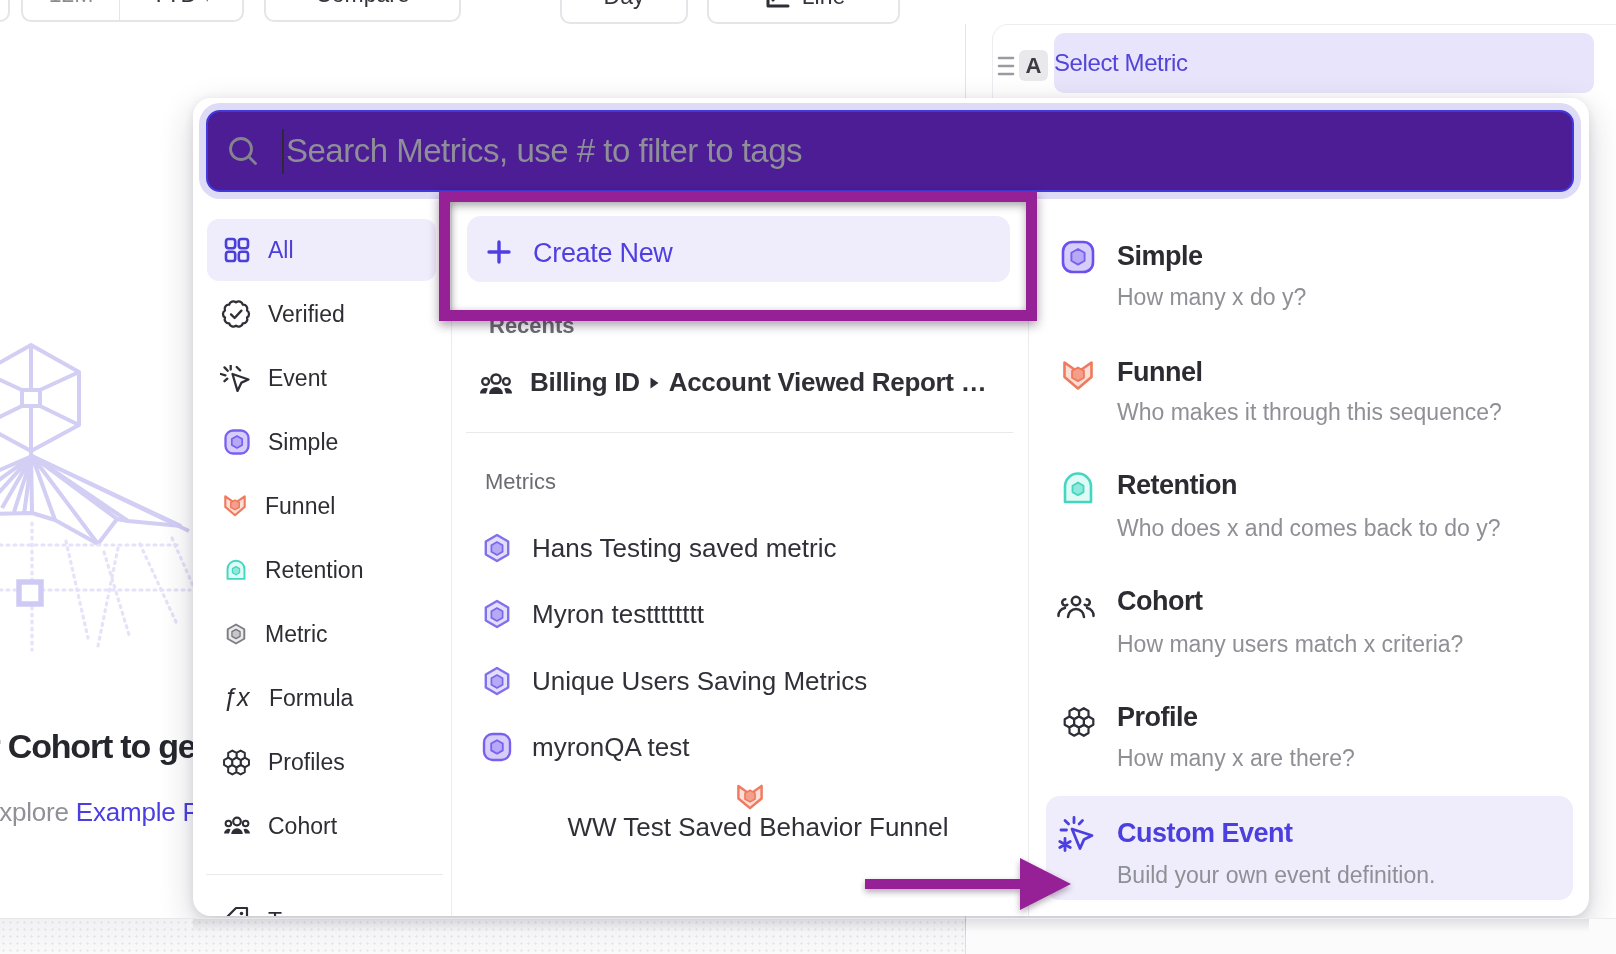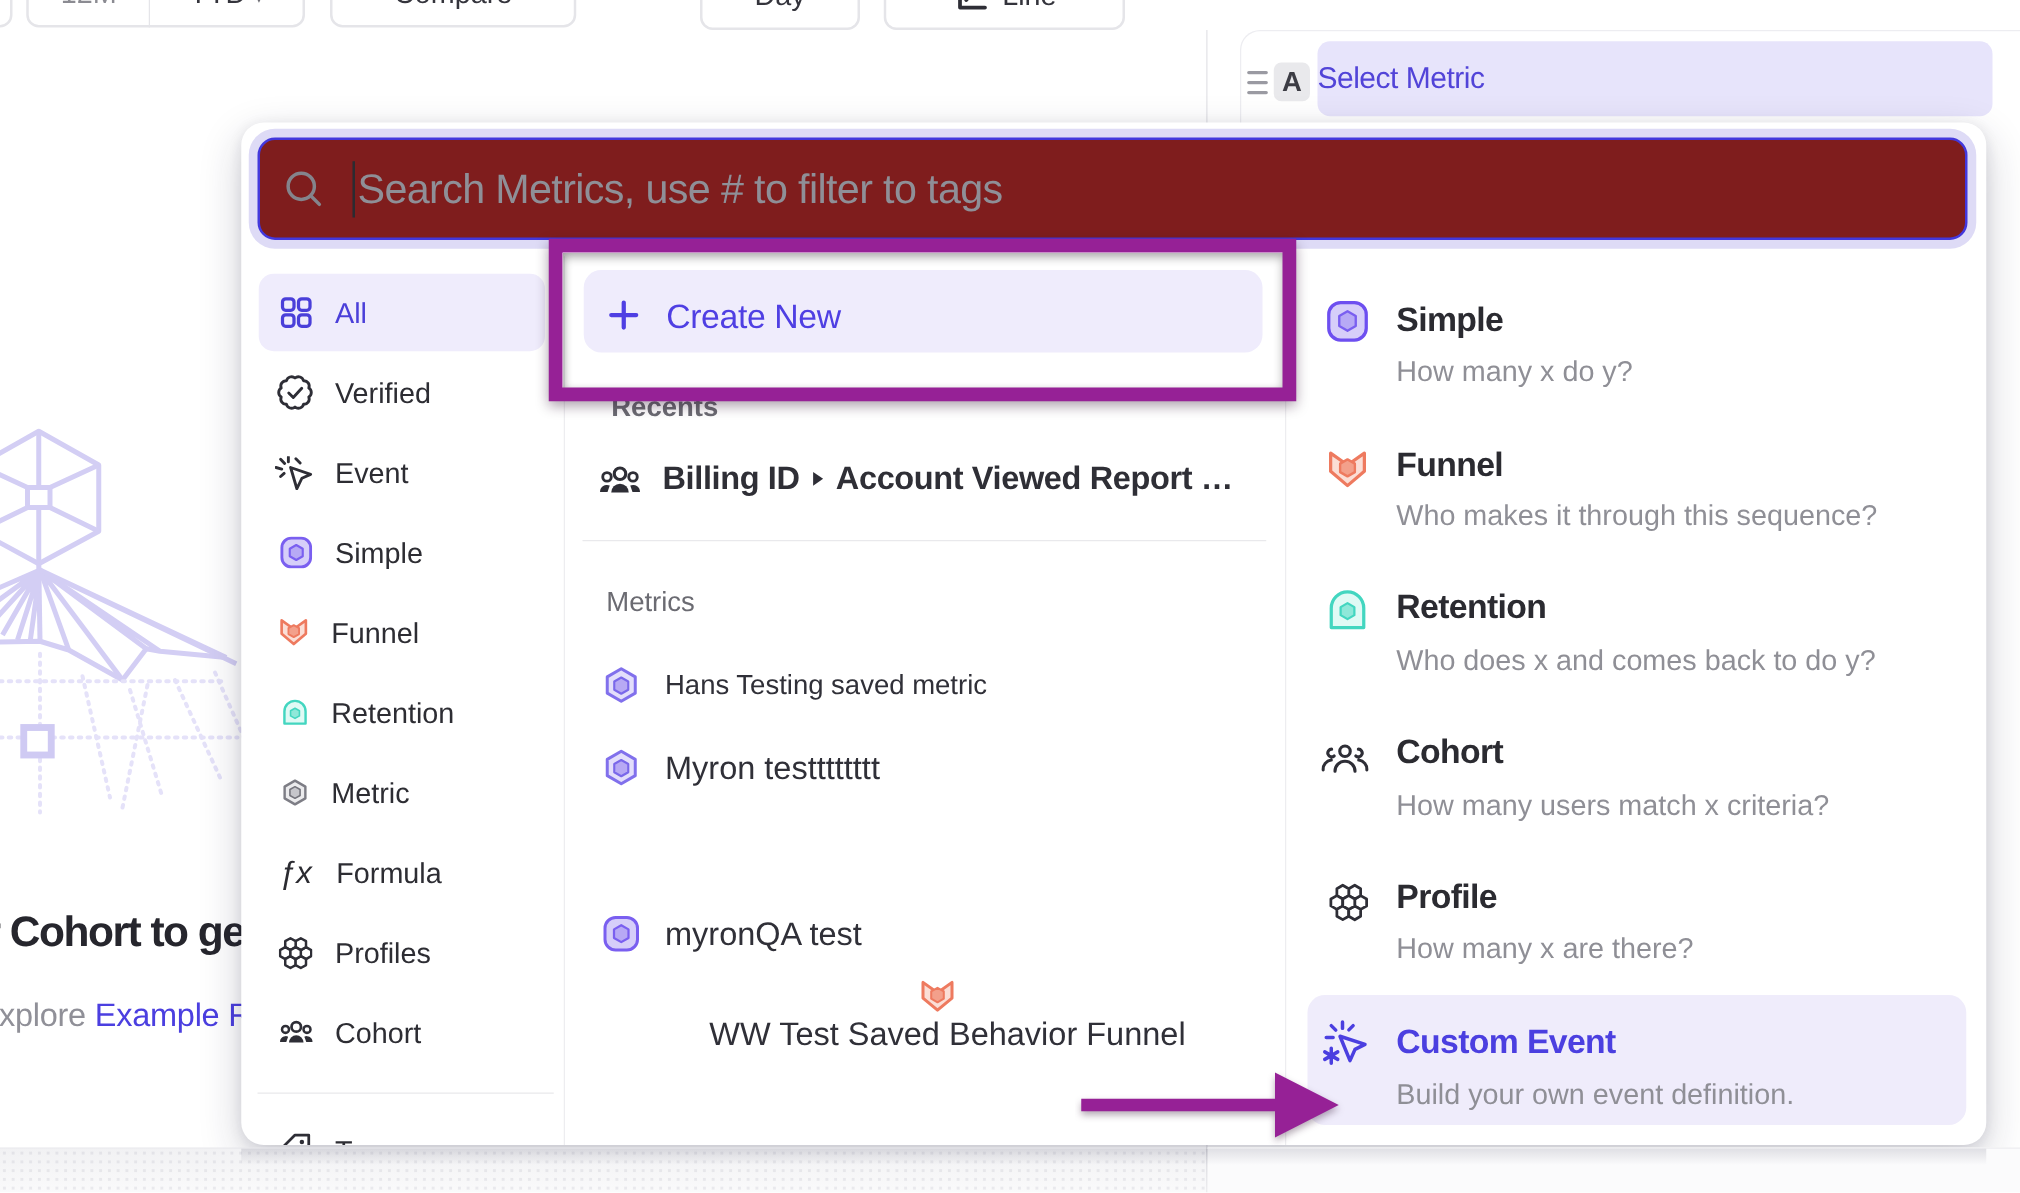--- a/index.html
+++ b/index.html
@@ -66,21 +66,21 @@
   </svg>
 
   <div class="abs" style="left:-32px; top:727px; white-space:nowrap; font-size:34px; font-weight:700; letter-spacing:-1.2px; color:#26262d;">or Cohort to get started</div>
   <div class="abs" style="left:-18px; top:797px; white-space:nowrap; font-size:26px; letter-spacing:-0.2px;">
     <span style="color:#909098;">Explore </span><span style="color:#4b3fe0;">Example Reports</span>
   </div>
 
   <div class="abs" id="panel" style="left:193px; top:98px; width:1396px; height:818px; background:#fff; border-radius:18px;
        box-shadow:0 12px 34px rgba(30,30,60,0.20), 0 2px 10px rgba(30,30,60,0.10); overflow:hidden;">
 
-    <div class="abs" style="left:13px; top:12px; width:1368px; height:82px; background:#7f1d1d; border:2.5px solid #4338dc; border-radius:14px; display:flex; align-items:center; box-shadow:0 0 0 7px #dedbf6;">
+    <div class="abs" style="left:13px; top:12px; width:1368px; height:82px; background:#4c1d95; border:2.5px solid #4338dc; border-radius:14px; display:flex; align-items:center; box-shadow:0 0 0 7px #dedbf6;">
       <svg width="30" height="32" viewBox="0 0 30 32" style="margin-left:20px;">
         <circle cx="13" cy="14" r="10.5" fill="none" stroke="#84848c" stroke-width="2.8"></circle>
         <path d="M21 22 l6.5 6.5" stroke="#84848c" stroke-width="2.8" stroke-linecap="round"></path>
       </svg>
       <span style="width:2px; height:45px; background:#2b2b31; margin-left:24px;"></span>
       <span style="margin-left:2px; color:#8f8f97; font-size:33px; letter-spacing:-0.5px;">Search Metrics, use # to filter to tags</span>
     </div>
 
     <div class="vline" style="left:258px; top:107px; height:711px; background:#ededf0;"></div>
     <div class="vline" style="left:835px; top:107px; height:711px; background:#ededf0;"></div>
@@ -199,28 +199,35 @@
       <span style="margin-left:9px; font-size:26px; font-weight:600; color:#2f2f36; letter-spacing:-0.3px;">Account Viewed Report …</span>
     </div>
     <div class="divh" style="left:273px; top:334px; width:547px;"></div>
     <div class="abs" style="left:292px; top:371px; font-size:22px; font-weight:400; color:#6b6b72;">Metrics</div>
 
     <div class="srow" style="left:285px; top:420px; width:540px; height:60px;">
       <svg width="30" height="30" viewBox="0 0 30 30" style="margin-left:4px;">
         <path d="M15 2 L26.2 8.5 V21.5 L15 28 L3.8 21.5 V8.5 Z" fill="#e3defb" stroke="#8170ec" stroke-width="2.4" stroke-linejoin="round"></path>
         <path d="M15 9 l5.6 3.2 v6.6 l-5.6 3.2 -5.6-3.2 v-6.6 z" fill="#b7a9f4" stroke="#7a68ea" stroke-width="1.7" stroke-linejoin="round"></path>
       </svg>
-      <span style="margin-left:20px; font-size:22px; color:#303038;">Hans Testing saved metric</span>
+      <span style="margin-left:20px; font-size:26px; color:#303038;">Hans Testing saved metric</span>
     </div>
     <div class="srow" style="left:285px; top:486px; width:540px; height:60px;">
       <svg width="30" height="30" viewBox="0 0 30 30" style="margin-left:4px;">
         <path d="M15 2 L26.2 8.5 V21.5 L15 28 L3.8 21.5 V8.5 Z" fill="#e3defb" stroke="#8170ec" stroke-width="2.4" stroke-linejoin="round"></path>
         <path d="M15 9 l5.6 3.2 v6.6 l-5.6 3.2 -5.6-3.2 v-6.6 z" fill="#b7a9f4" stroke="#7a68ea" stroke-width="1.7" stroke-linejoin="round"></path>
       </svg>
       <span style="margin-left:20px; font-size:26px; color:#303038;">Myron testttttttt</span>
+    </div>
+    <div class="srow" style="left:285px; top:553px; width:540px; height:60px;">
+      <svg width="30" height="30" viewBox="0 0 30 30" style="margin-left:4px;">
+        <path d="M15 2 L26.2 8.5 V21.5 L15 28 L3.8 21.5 V8.5 Z" fill="#e3defb" stroke="#8170ec" stroke-width="2.4" stroke-linejoin="round"></path>
+        <path d="M15 9 l5.6 3.2 v6.6 l-5.6 3.2 -5.6-3.2 v-6.6 z" fill="#b7a9f4" stroke="#7a68ea" stroke-width="1.7" stroke-linejoin="round"></path>
+      </svg>
+      <span style="margin-left:20px; font-size:26px; color:#303038;">Unique Users Saving Metrics</span>
     </div>
     <div class="srow" style="left:285px; top:619px; width:540px; height:60px;">
       <svg width="30" height="30" viewBox="0 0 30 30" style="margin-left:4px;">
         <rect x="2" y="2" width="26" height="26" rx="8.5" fill="#d6cef9" stroke="#7a5ff0" stroke-width="2.4"></rect>
         <path d="M15 8.2 l5.8 3.3 v6.9 l-5.8 3.3 -5.8-3.3 v-6.9 z" fill="#b7a9f5" stroke="#7a5ff0" stroke-width="1.8" stroke-linejoin="round"></path>
       </svg>
       <span style="margin-left:20px; font-size:26px; color:#303038;">myronQA test</span>
     </div>
     <div class="srow" style="left:285px; top:685px; width:540px; height:60px;flex-direction:column;">
       <svg width="30" height="30" viewBox="0 0 30 30" style="margin-left:4px;">

